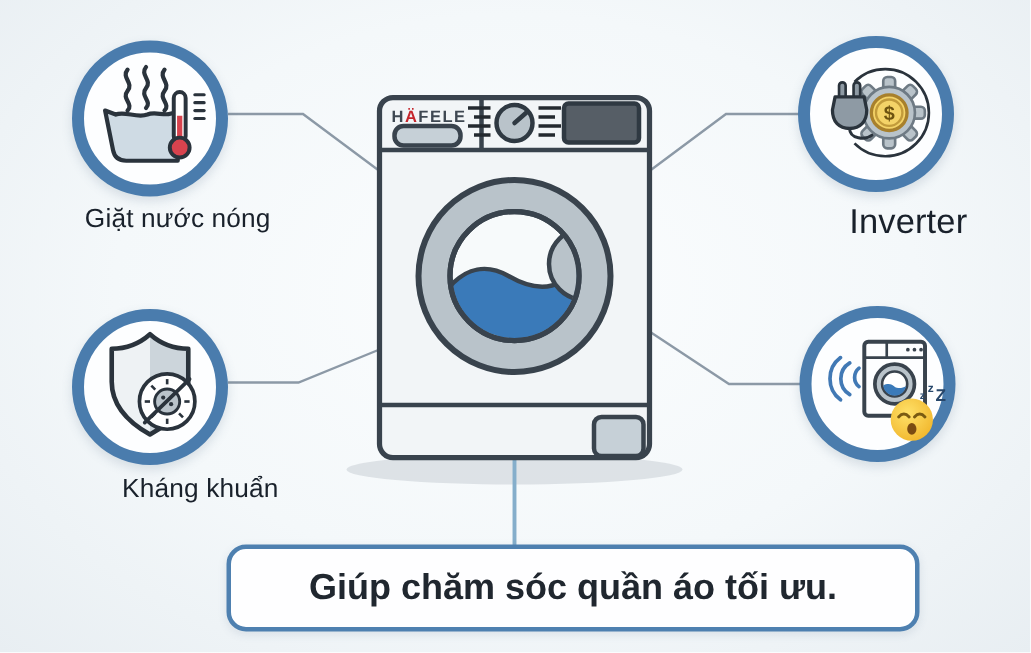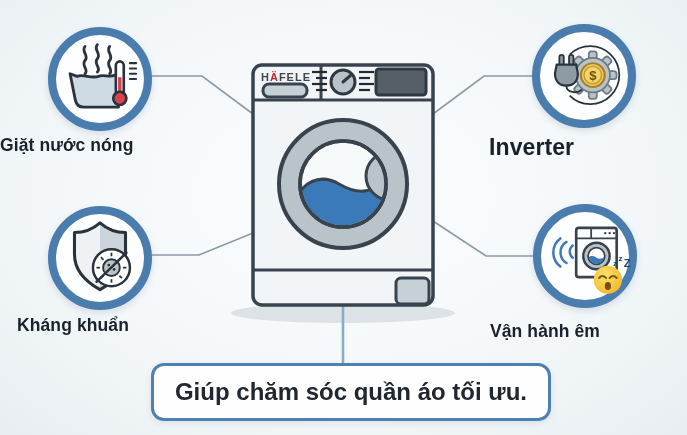--- a/index.html
+++ b/index.html
@@ -21,30 +21,30 @@
     background:#fdfeff; border:8px solid #4a7cad; z-index:3;
     display:flex; align-items:center; justify-content:center;
     box-shadow:0 3px 7px rgba(90,115,140,.20);
   }
   #circle-tl { left:48px;  top:27px;  }
   #circle-bl { left:48px;  top:206px; }
   #circle-tr { left:532px; top:24px;  }
   #circle-br { left:533px; top:204px; }
   
   .feature-label {
-    position:absolute; z-index:3; text-align:left; font-weight:bold;
-    color:#19212b; font-size:17.5px; letter-spacing:.1px;
+    position:absolute; z-index:3; text-align:center; font-weight:normal;
+    color:#19212b; font-size:17.5px; letter-spacing:.1px;padding-left:37px;
   }
   #label-tl { left:0px;   top:135px; width:200px; }
   #label-bl { left:17px;   top:315px; width:196px; }
   #label-tr { left:489px; top:136px; width:196px; font-size:23px; line-height:22px; }
   #label-br { left:490px; top:321px; width:196px; }
   
   #caption-box {
-    position:absolute; left:151px; top:363px; width:400px; height:58px; z-index:3;
+    position:absolute; left:151px; top:363px; width:462px; height:58px; z-index:3;
     background:#fefeff; border:3px solid #4e80b0; border-radius:13px;
     display:flex; align-items:center; justify-content:center;
     box-shadow:0 2px 6px rgba(70,100,130,.12);
   }
   #caption-text { font-size:24px; font-weight:bold; color:#20272f; white-space:nowrap; }
 </style>
 </head>
 <body>
 
 <div id="canvas">
@@ -209,19 +209,18 @@
         <circle r="16" fill="url(#emojiGrad)"></circle>
         <path d="M-10,-2 Q-6,-6.5 -2,-2" fill="none" stroke="#7a5b12" stroke-width="2.2" stroke-linecap="round"></path>
         <path d="M2,-2 Q6,-6.5 10,-2" fill="none" stroke="#7a5b12" stroke-width="2.2" stroke-linecap="round"></path>
         <ellipse cx="0" cy="7" rx="3.5" ry="4.5" fill="#7a4b12"></ellipse>
         <text x="6" y="-16" font-size="8" font-weight="bold" fill="#27476b">z</text>
         <text x="12" y="-21" font-size="9" font-weight="bold" fill="#27476b">z</text>
         <text x="18" y="-14" font-size="13" font-weight="bold" fill="#27476b">Z</text>
       </g>
     </svg>
   </div>
-  <div id="label-br" class="feature-label">Vận hành êm</div>
 
   <div id="caption-box">
     <span id="caption-text">Giúp chăm sóc quần áo tối ưu.</span>
   </div>
 
 </div>
 
 </body></html>

